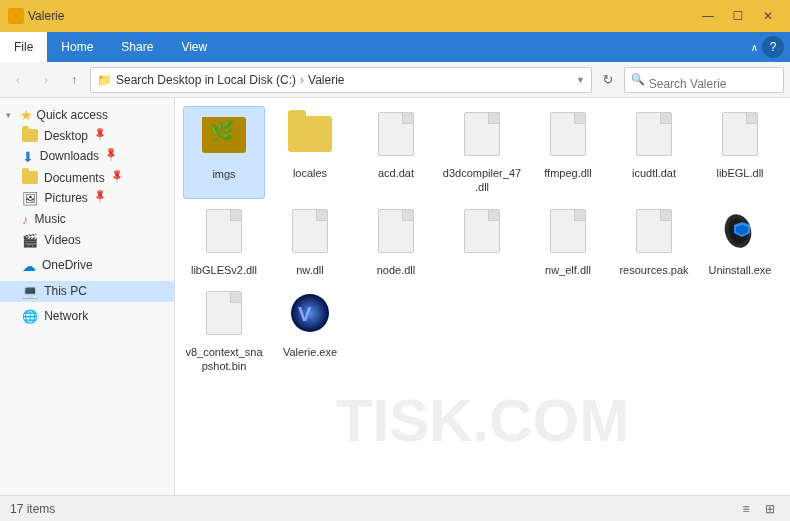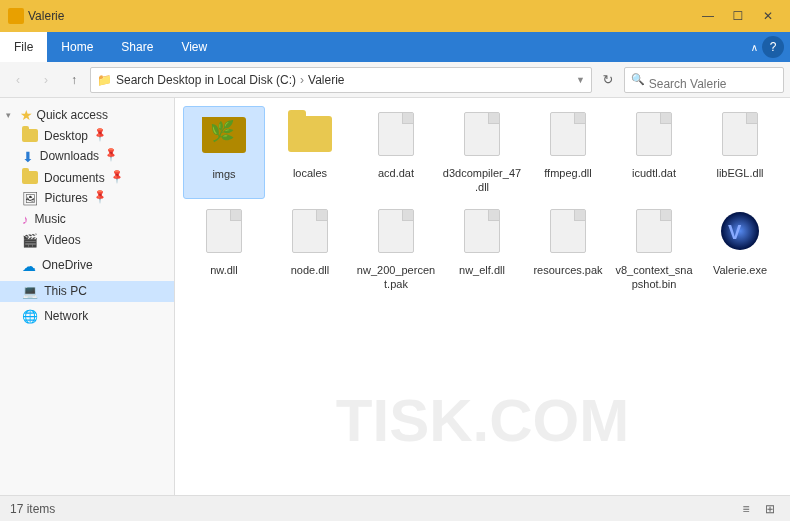--- a/index.html
+++ b/index.html
@@ -531,57 +531,77 @@
         <span class="file-label">icudtl.dat</span>
       </div>
 
       <div class="file-item">
         <div class="file-icon-wrap">
           <div class="generic-file"></div>
         </div>
         <span class="file-label">libEGL.dll</span>
       </div>
 
+      <div class="file-item">
+        <div class="file-icon-wrap">
+          <div class="generic-file"></div>
+        </div>
+        <span class="file-label">libGLESv2.dll</span>
+      </div>
 
       <div class="file-item">
         <div class="file-icon-wrap">
           <div class="generic-file"></div>
         </div>
         <span class="file-label">nw.dll</span>
       </div>
 
       <div class="file-item">
         <div class="file-icon-wrap">
           <div class="generic-file"></div>
         </div>
         <span class="file-label">node.dll</span>
       </div>
 
 
       <div class="file-item">
         <div class="file-icon-wrap">
           <div class="generic-file"></div>
         </div>
-        <span class="file-label">nw_200_percent.pak</span>
       </div>
 
       <div class="file-item">
         <div class="file-icon-wrap">
           <div class="generic-file"></div>
         </div>
         <span class="file-label">nw_elf.dll</span>
       </div>
 
       <div class="file-item">
         <div class="file-icon-wrap">
           <div class="generic-file"></div>
         </div>
         <span class="file-label">resources.pak</span>
       </div>
 
+      <div class="file-item">
+        <div class="file-icon-wrap">
+          <div style="width:40px; height:40px; position:relative;">
+            
+            <svg width="40" height="40" viewBox="0 0 40 40">
+              <ellipse cx="18" cy="20" rx="13" ry="17" fill="#2a2a2a" transform="rotate(-15 18 20)"></ellipse>
+              <ellipse cx="18" cy="20" rx="9" ry="13" fill="#1a1a1a" transform="rotate(-15 18 20)"></ellipse>
+
+              <path d="M22 26 l8-4 l0-8 l-8-3 l-8 3 l0 8 z" fill="#3399ff" opacity="0.9"></path>
+              <path d="M22 24 l6-3 l0-5 l-6-2 l-6 2 l0 5 z" fill="#0066cc"></path>
+            </svg>
+          </div>
+        </div>
+        <span class="file-label">Uninstall.exe</span>
+      </div>
 
       <div class="file-item">
         <div class="file-icon-wrap">
           <div class="generic-file"></div>
         </div>
         <span class="file-label">v8_context_snapshot.bin</span>
       </div>
 
       <div class="file-item">
         <div class="file-icon-wrap">

